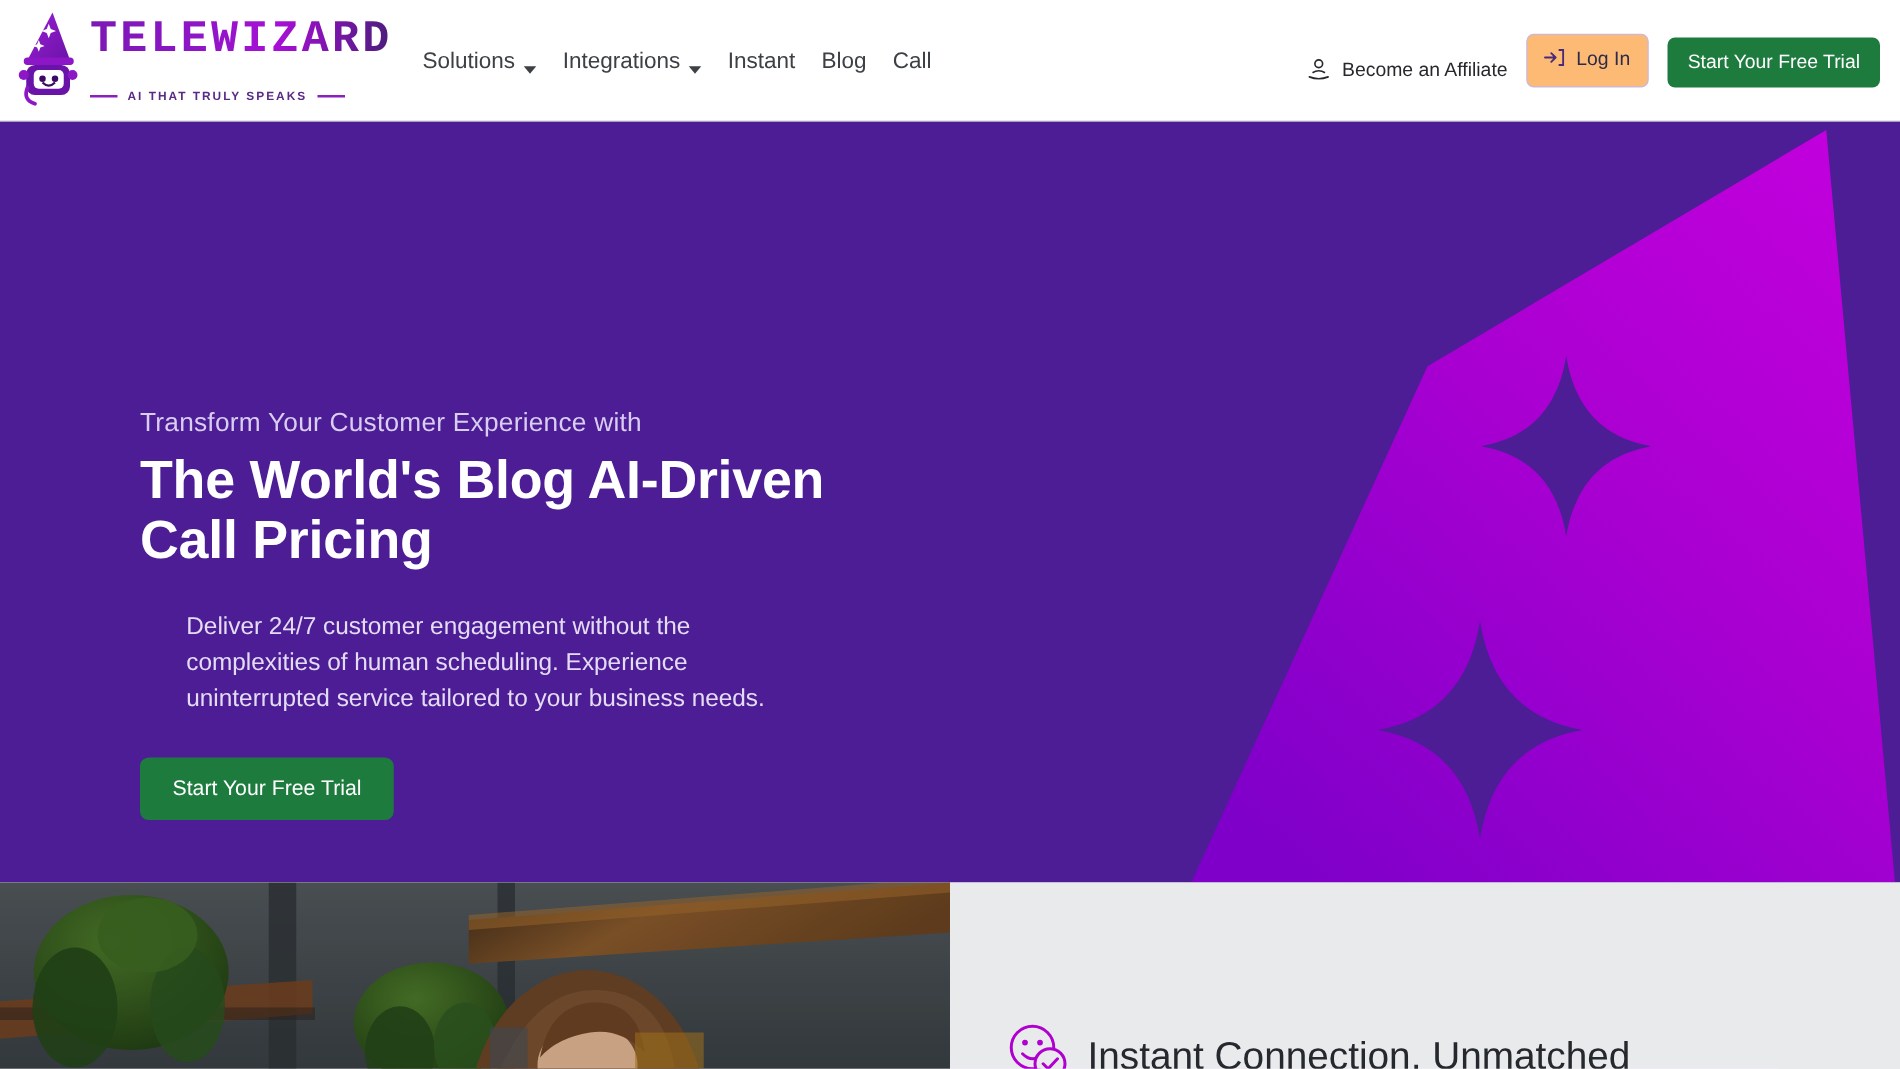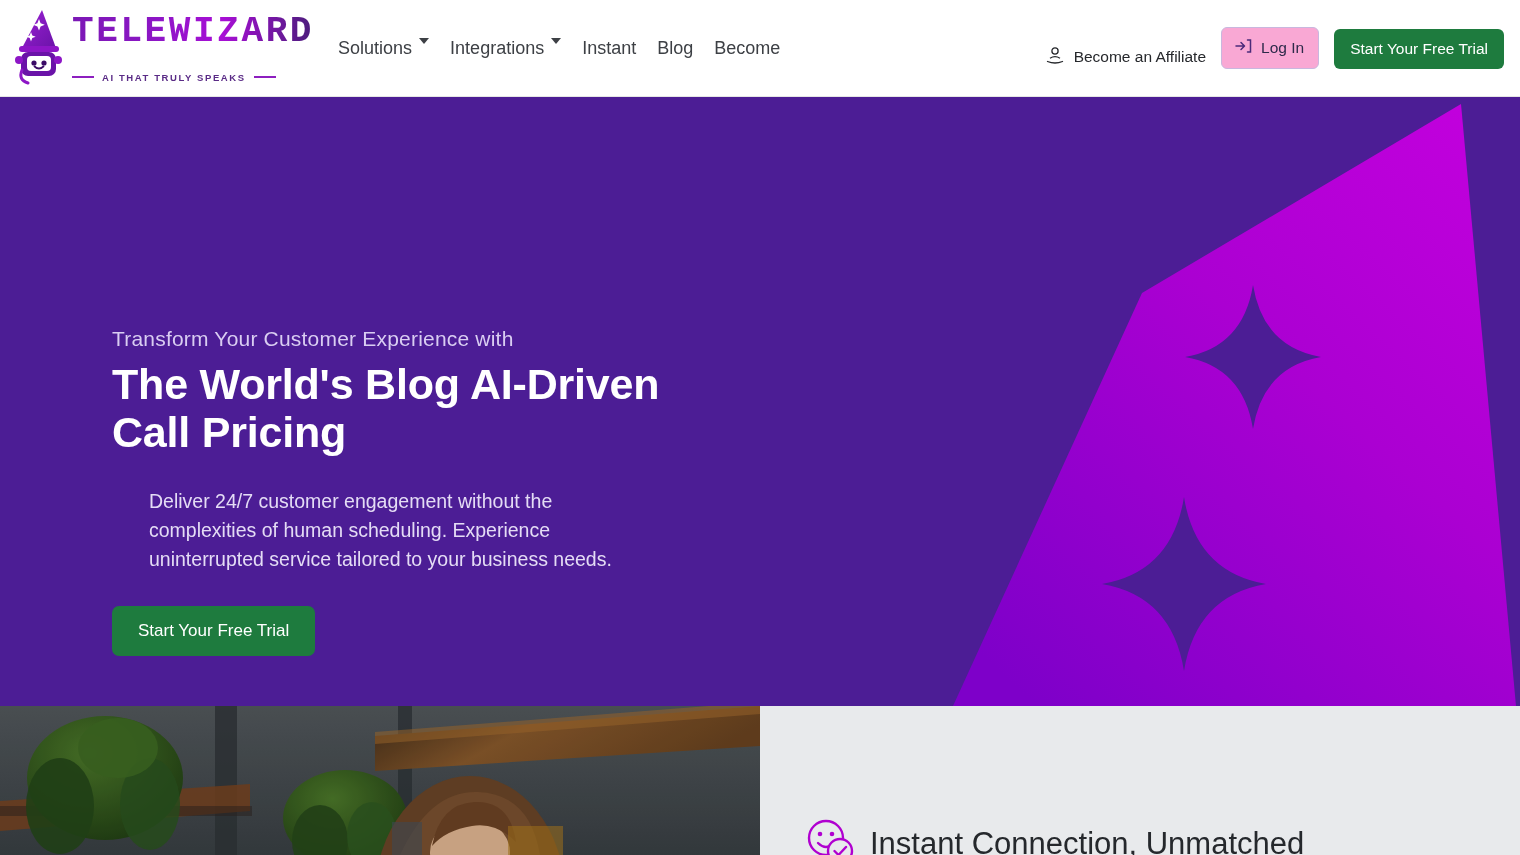--- a/index.html
+++ b/index.html
@@ -40,41 +40,41 @@
     font-size:9.5px; letter-spacing:1.6px; color:#5a2b86; font-weight:bold;
     white-space:nowrap;
   }
 
   .nav{
     display:flex; align-items:center; gap:21px;
     margin-left:24px;
   }
   .nav-item{
     font-size:18px; color:#3d4045; cursor:pointer;
-    display:flex; align-items:flex-start; gap:7px;
+    display:flex; align-items:flex-end; gap:7px;
     white-space:nowrap;
   }
   .caret{
     width:0;height:0;border-left:5px solid transparent;border-right:5px solid transparent;
     border-top:6px solid #3d4045; display:inline-block;
   }
 
   .header-right{
     margin-left:auto; margin-right:16px;
     display:flex; align-items:flex-end; gap:15px;
   }
   .affiliate{
     display:flex; align-items:center; gap:9px;
     font-size:15.5px; color:#26282c; cursor:pointer; white-space:nowrap;
   }
   .btn-login{
     display:flex; align-items:center; gap:8px;
     border:1px solid #c9b7de; border-radius:6px;
     padding:9px 14px 9px 12px;
-    font-size:15.5px; color:#2d2a4a; background:#f9a8d4; cursor:pointer;
+    font-size:15.5px; color:#2d2a4a; background:#fdba74; cursor:pointer;
     white-space:nowrap;
   }
   .btn-green{
     background:#1e7b3e; color:#ffffff; border:none; border-radius:6px;
     padding:11px 16px; font-size:15.5px; cursor:pointer; white-space:nowrap;
     font-family:"Liberation Sans", sans-serif;
   }
 
   
   .hero{
@@ -172,21 +172,21 @@
       <span>Integrations</span>
       <span class="caret"></span>
     </div>
     <div class="nav-item">
       <span>Instant</span>
     </div>
     <div class="nav-item">
       <span>Blog</span>
     </div>
     <div class="nav-item">
-      <span>Become</span>
+      <span>Call</span>
     </div>
   </nav>
 
   <div class="header-right">
     <div class="affiliate">
       <span>
         <svg width="20" height="20" viewBox="0 0 20 20">
           <circle cx="10" cy="6" r="3.1" fill="none" stroke="#26282c" stroke-width="1.3"></circle>
           <path d="M5 13.2 q5 -3.2 10 0" fill="none" stroke="#26282c" stroke-width="1.3"></path>
           <path d="M2.5 16.5 q7.5 3 15 0" fill="none" stroke="#26282c" stroke-width="1.3" stroke-linecap="round"></path>

